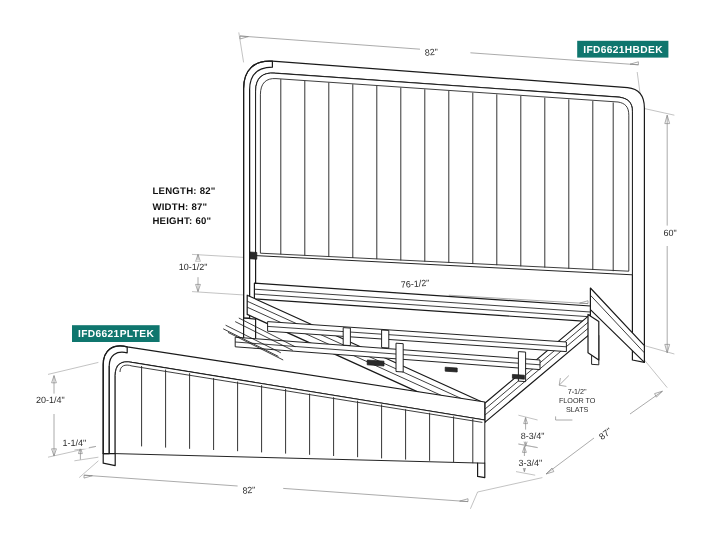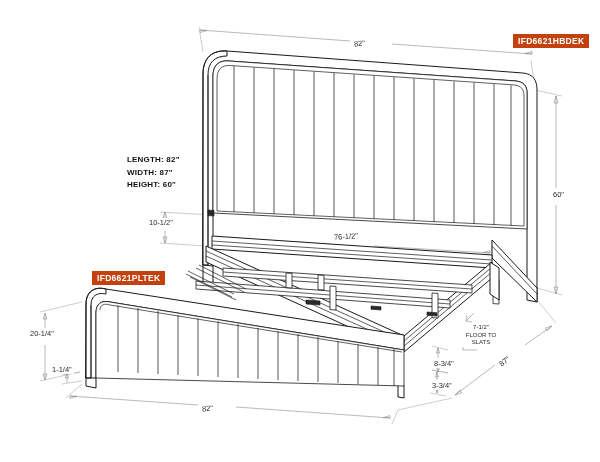--- a/index.html
+++ b/index.html
@@ -19,30 +19,29 @@
   }
   #drawing {
     position: absolute;
     left: 0;
     top: 0;
     width: 600px;
     height: 462px;
   }
   .tag {
     position: absolute;
-    background: #c2410c;
+    background: #0f766e;
     color: #ffffff;
     font-family: "Liberation Sans", sans-serif;
     font-size: 8.5px;
     font-weight: bold;
     letter-spacing: 0.3px;
     padding: 2.5px 5px 2.5px 5px;
     white-space: nowrap;
     line-height: 1;
-    margin-left: 32px;
   }
   #tag-hb { left: 481px; top: 34px; }
   #tag-pl { left: 60px;  top: 271px; }
 
   .specs {
     position: absolute;
     left: 127px;
     top: 154px;
     font-family: "Liberation Sans", sans-serif;
     font-size: 8px;

